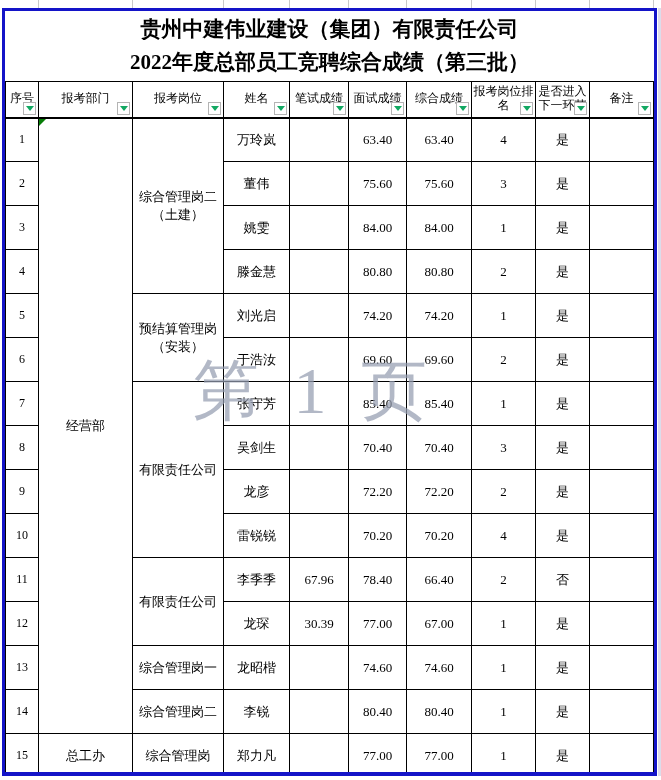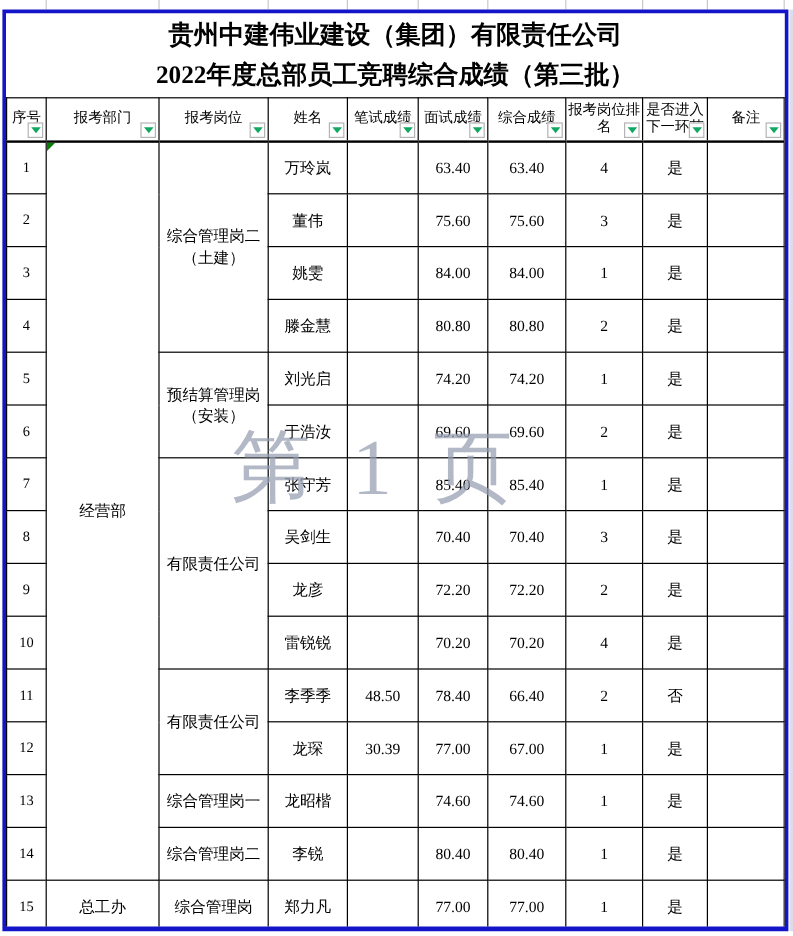--- a/index.html
+++ b/index.html
@@ -199,21 +199,21 @@
             <td>70.20</td>
             <td>70.20</td>
             <td>4</td>
             <td>是</td>
             <td></td>
           </tr>
           <tr>
             <td class="c-index">11</td>
             <td rowspan="2">有限责任公司</td>
             <td>李季季</td>
-            <td>48.50</td>
+            <td>67.96</td>
             <td>78.40</td>
             <td>66.40</td>
             <td>2</td>
             <td>否</td>
             <td></td>
           </tr>
           <tr>
             <td class="c-index">12</td>
             <td>龙琛</td>
             <td>30.39</td>

